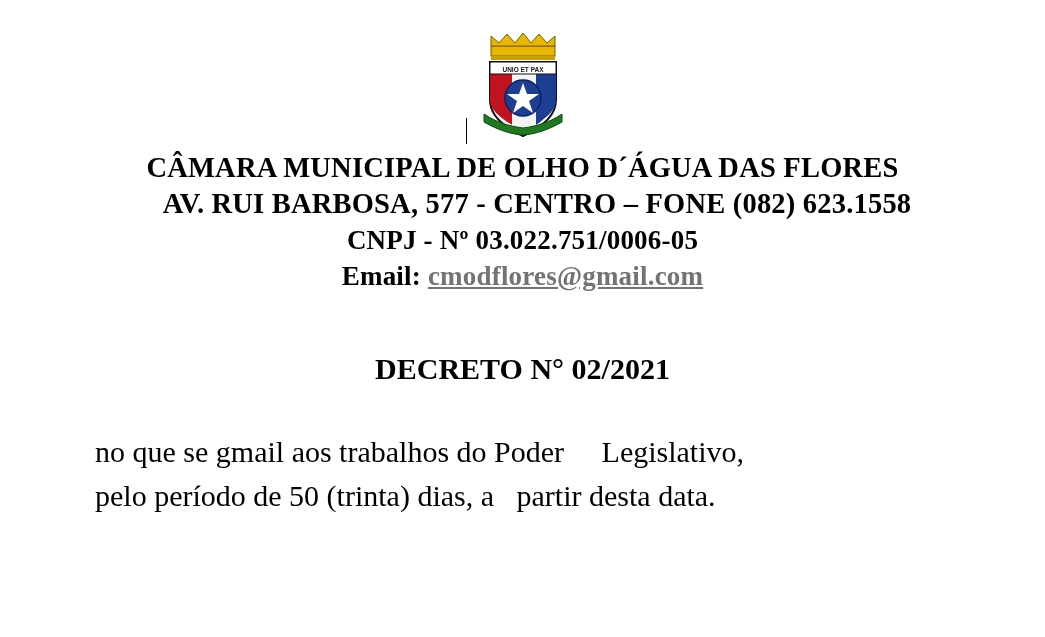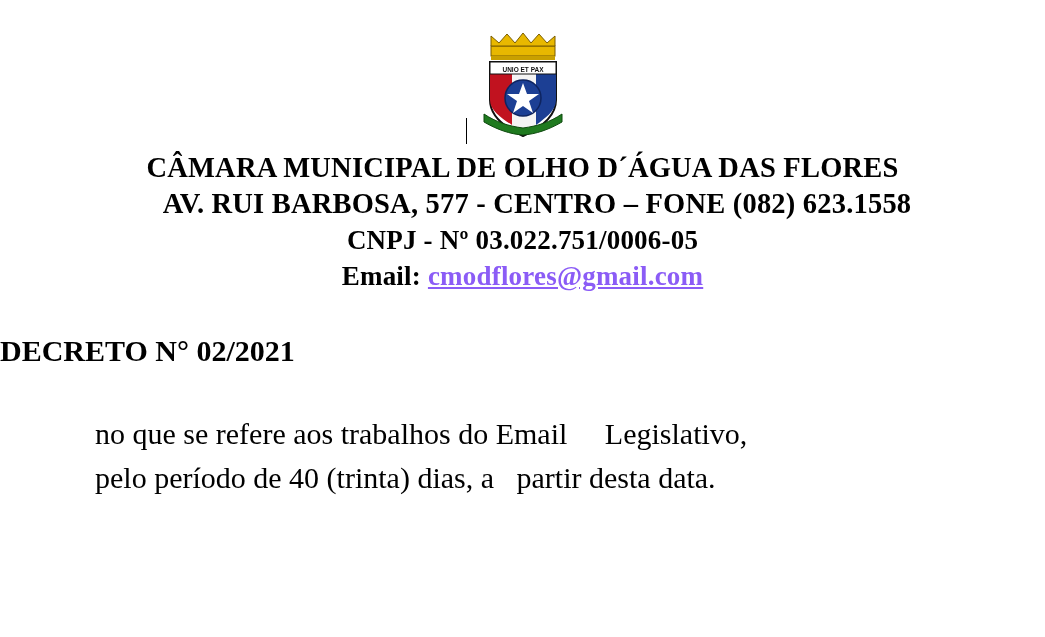--- a/index.html
+++ b/index.html
@@ -44,31 +44,31 @@
     font-size: 28px;
     line-height: 36px;
     letter-spacing: 0.2px;
     white-space: nowrap;
   }
   .header .line.l1 { font-size: 28.5px; }
   .header .line.l2 { font-size: 28.5px; margin-left: 29px; }
   .header .line.l3 { font-size: 27px; }
   .header .line.l4 { font-size: 27px; }
   .email-link {
-    color: #8b5cf6;
+    color: #737373;
     text-decoration: underline;
     font-weight: bold;
   }
 
   
   .decree-title {
-    text-align: left;
+    text-align: center;
     font-weight: bold;
     font-size: 30px;
-    margin-top: 40px;
+    margin-top: 58px;
   }
 
   
   .body-block {
     margin: 44px 100px 0 95px;
     font-size: 30px;
     line-height: 44px;
     text-align: justify;
   }
   .body-block .p-line {
@@ -126,17 +126,17 @@
     <div class="line l3">CNPJ - Nº 03.022.751/0006-05</div>
     <div class="line l4">
       <span>Email:</span>
       <a class="email-link" href="#">cmodflores@gmail.com</a>
     </div>
   </div>
 
   <div class="decree-title">DECRETO N° 02/2021</div>
 
   <div class="body-block">
-    <span class="p-line">no que se refere aos trabalhos do Email     Legislativo,</span>
-    <span class="p-line">pelo período de 40 (trinta) dias, a   partir desta data.</span>
+    <span class="p-line">no que se gmail aos trabalhos do Poder     Legislativo,</span>
+    <span class="p-line">pelo período de 50 (trinta) dias, a   partir desta data.</span>
   </div>
 
 </div>
 
 </body></html>

